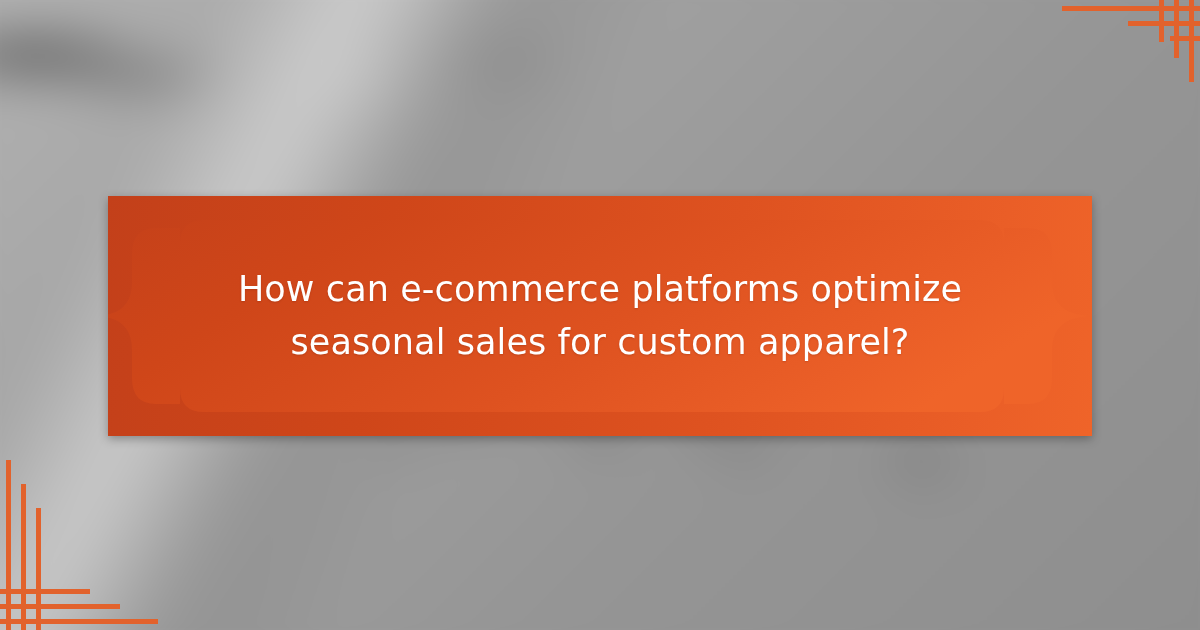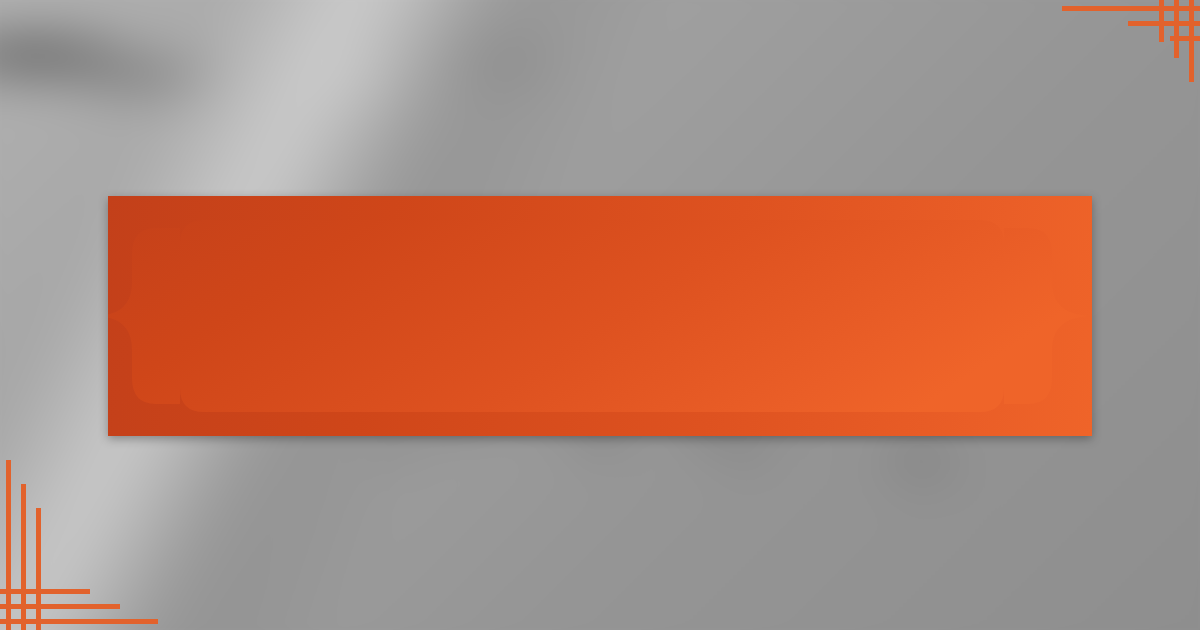--- a/index.html
+++ b/index.html
@@ -163,16 +163,18 @@
               Z"></path>
           </clipPath>
         </defs>
         <g clip-path="url(#cardClip)">
           <rect x="-20" y="0" width="1024" height="240" fill="url(#cardGrad)"></rect>
         </g>
       </svg>
     </div>
 
     <div class="card-text">
+      <span class="line">How can e-commerce platforms optimize</span>
+      <span class="line">seasonal sales for custom apparel?</span>
     </div>
   </div>
 
 </div>
 
 </body></html>

